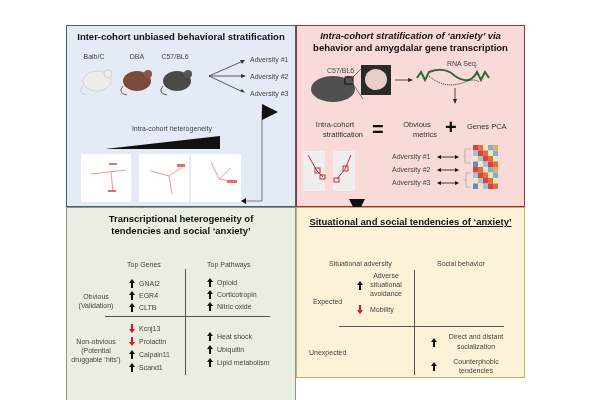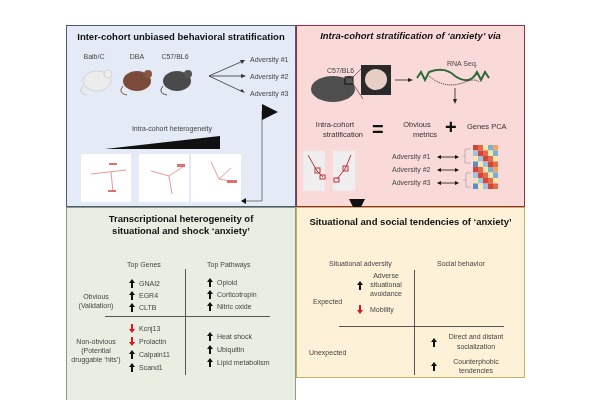--- a/index.html
+++ b/index.html
@@ -96,20 +96,21 @@
   </div>
 
   <svg style="left:160px;top:85px;" width="40" height="95">
     <polyline points="35,0 35,90 18,90" stroke="#777" fill="none" stroke-width="1"></polyline>
     <polygon points="14,90 19,87 19,93" fill="#111"></polygon>
   </svg>
 </div>
 
 <div id="p2" class="panel">
   <div class="title" style="top:4px;font-style:italic;">Intra-cohort stratification of ‘anxiety’ via</div>
+  <div class="title" style="top:16px;">behavior and amygdalar gene transcription</div>
 
   <div class="t" style="left:30px;top:40px;">C57/BL6</div>
   <svg style="left:8px;top:45px;" width="80" height="35">
     <ellipse cx="28" cy="18" rx="22" ry="13" fill="#4f4f4f"></ellipse>
     <circle cx="44" cy="9" r="4" fill="#555"></circle>
     <rect x="40" y="6" width="8" height="7" fill="none" stroke="#111" stroke-width="1"></rect>
     <line x1="48" y1="6" x2="58" y2="-4" stroke="#222" stroke-width="0.6"></line>
     <line x1="48" y1="13" x2="58" y2="28" stroke="#222" stroke-width="0.6"></line>
   </svg>
   <div style="position:absolute;left:64px;top:39px;width:30px;height:30px;background:#2a2a2a;">
@@ -206,21 +207,21 @@
 </div>
 
 <div class="tri" style="left:262px;top:104px;border-top:8px solid transparent;border-bottom:8px solid transparent;border-left:16px solid #111;"></div>
 
 <div class="tri" style="left:349px;top:199px;border-left:8px solid transparent;border-right:8px solid transparent;border-top:16px solid #111;"></div>
 
 <div class="tri" style="left:260px;top:283px;border-top:8px solid transparent;border-bottom:8px solid transparent;border-right:16px solid #111;"></div>
 
 <div id="p3" class="panel">
   <div class="title" style="top:5px;">Transcriptional heterogeneity of</div>
-  <div class="title" style="top:17px;">situational and shock ‘anxiety’</div>
+  <div class="title" style="top:17px;">tendencies and social ‘anxiety’</div>
 
   <div class="t" style="left:60px;top:52px;">Top Genes</div>
   <div class="t" style="left:140px;top:52px;">Top Pathways</div>
   <div class="vline" style="left:118px;top:61px;height:106px;"></div>
   <div class="hline" style="left:38px;top:108px;width:165px;"></div>
 
   <div class="t tc" style="left:4px;top:84px;width:50px;">Obvious</div>
   <div class="t tc" style="left:4px;top:93px;width:50px;">(Validation)</div>
   <div class="t tc" style="left:0px;top:129px;width:58px;">Non-obvious</div>
   <div class="t tc" style="left:0px;top:138px;width:58px;">(Potential</div>
@@ -256,21 +257,21 @@
       <span class="arrow-up up" style="left: 140px; top: 124px;"></span>
       <div class="t" style="left: 150px; top: 124px;">Heat shock</div>
       <span class="arrow-up up" style="left: 140px; top: 137px;"></span>
       <div class="t" style="left: 150px; top: 137px;">Ubiquitin</div>
       <span class="arrow-up up" style="left: 140px; top: 150px;"></span>
       <div class="t" style="left: 150px; top: 150px;">Lipid metabolism</div>
     </div>
 </div>
 
 <div id="p4" class="panel">
-  <div class="title" style="top:8px;">Situational and social tendencies of ‘anxiety’</div>
+  <div class="title" style="top:8px;text-decoration:underline;">Situational and social tendencies of ‘anxiety’</div>
 
   <div class="t" style="left:32px;top:51px;">Situational adversity</div>
   <div class="t" style="left:140px;top:51px;">Social behavior</div>
   <div class="vline" style="left:117px;top:62px;height:105px;"></div>
   <div class="hline" style="left:42px;top:118px;width:165px;"></div>
 
   <div class="t" style="left:16px;top:89px;">Expected</div>
   <div class="t" style="left:12px;top:140px;">Unexpected</div>
 
   <span class="arrow-up up" style="left:60px;top:73px;"></span>

